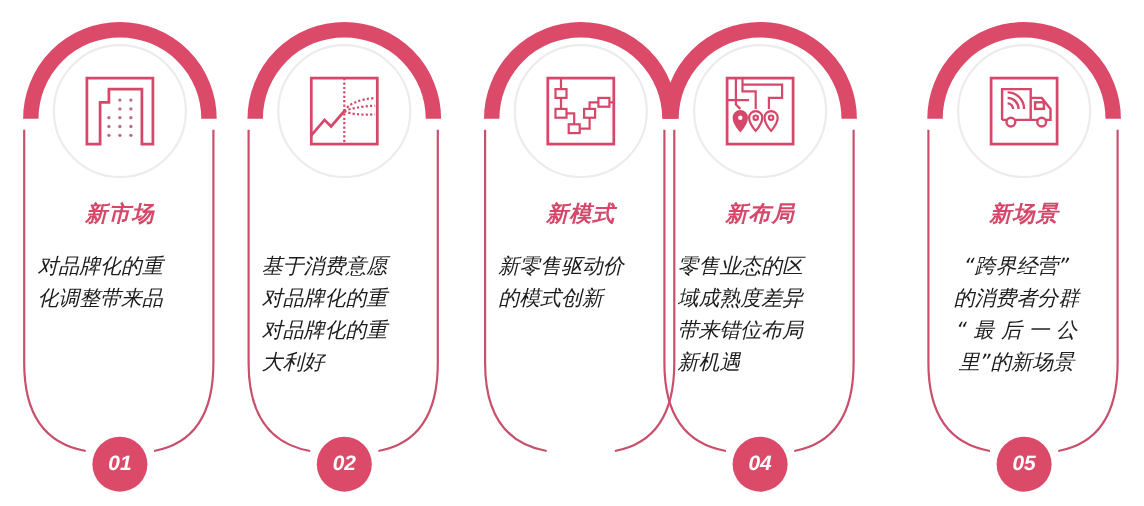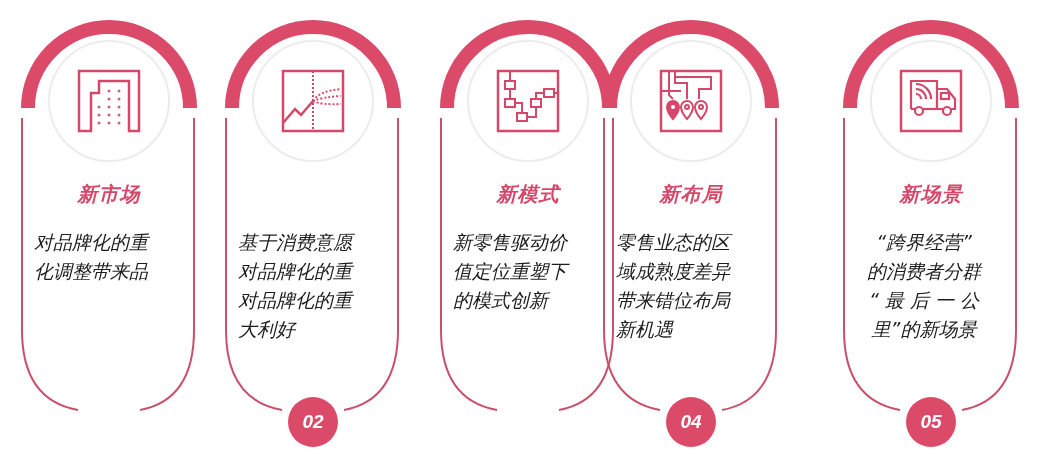--- a/index.html
+++ b/index.html
@@ -44,20 +44,21 @@
       <circle cx="22" cy="54" r="1.5"></circle>
         <circle cx="32" cy="54" r="1.5"></circle>
         <circle cx="42" cy="54" r="1.5"></circle>
     </g>
   </svg>
   <div class="title">新市场</div>
   <div class="desc">
     <div>对品牌化的重</div>
     <div>化调整带来品</div>
   </div>
+  <div class="badge">01</div>
 </div>
 
 <div class="card" style="left:210px">
   <svg class="frame" width="206" height="460">
     <path d="M 22 108 A 81 81 0 0 1 184 108" fill="none" stroke="#db4b69" stroke-width="14"></path>
     <circle cx="103" cy="101" r="60" fill="none" stroke="#ececec" stroke-width="2"></circle>
     <path d="M 16 118 L 16 330 Q 16 400 72 410" fill="none" stroke="#c9506c" stroke-width="2"></path>
     <path d="M 188 118 L 188 330 Q 188 400 134 410" fill="none" stroke="#c9506c" stroke-width="2"></path>
   </svg>
   <svg class="icon" viewBox="0 0 64 64">
@@ -96,21 +97,20 @@
       <polyline points="31,48 40,48 40,38"></polyline>
       <rect x="35" y="30" width="10" height="8"></rect>
       <polyline points="40,30 40,24 48,24"></polyline>
       <rect x="48" y="20" width="10" height="8"></rect>
       <polyline points="58,24 62,24"></polyline>
     </g>
   </svg>
   <div class="title">新模式</div>
   <div class="desc">
     <div>新零售驱动价</div>
-    <div>值定位重塑下</div>
     <div>的模式创新</div>
   </div>
 </div>
 
 <div class="card" style="left:588px">
   <svg class="frame" width="206" height="460">
     <path d="M 22 108 A 81 81 0 0 1 184 108" fill="none" stroke="#db4b69" stroke-width="14"></path>
     <circle cx="103" cy="101" r="60" fill="none" stroke="#ececec" stroke-width="2"></circle>
     <path d="M 16 118 L 16 330 Q 16 400 72 410" fill="none" stroke="#c9506c" stroke-width="2"></path>
     <path d="M 188 118 L 188 330 Q 188 400 134 410" fill="none" stroke="#c9506c" stroke-width="2"></path>

